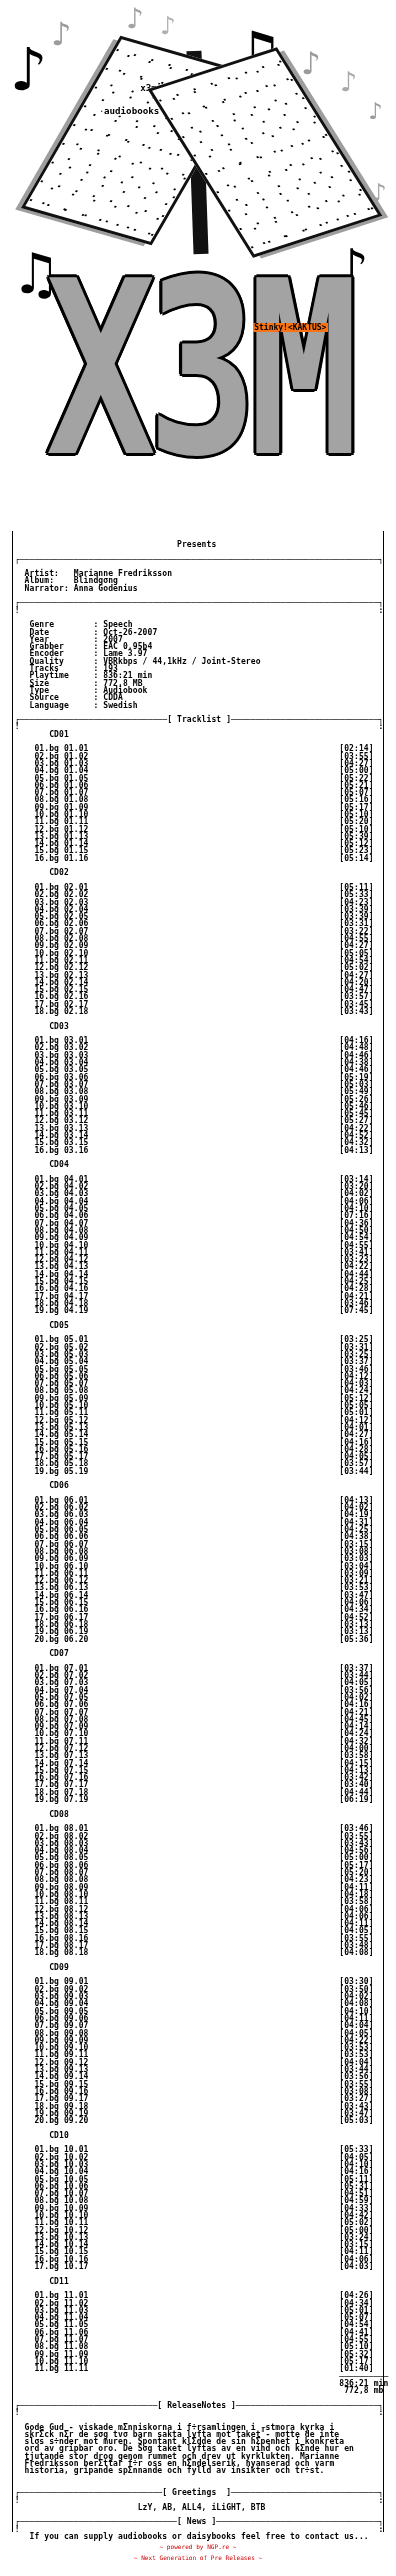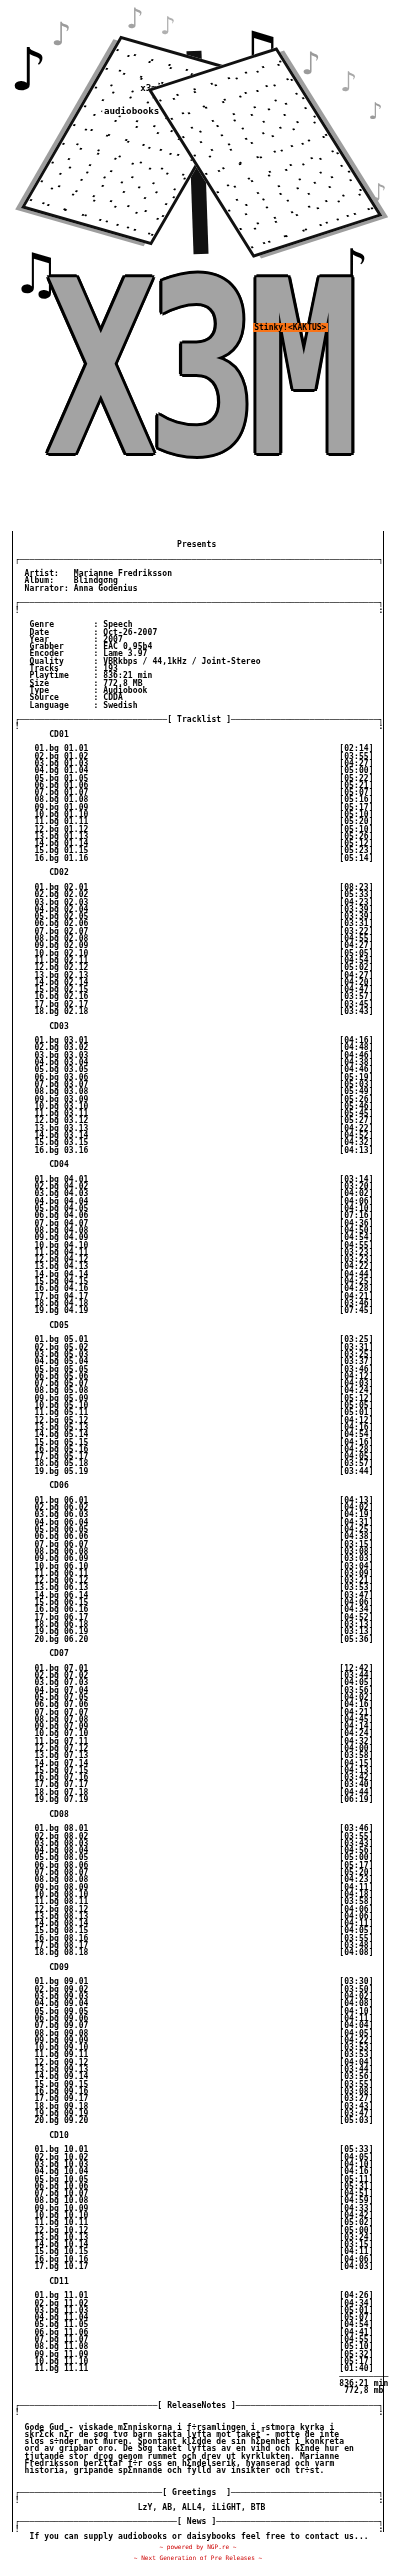--- a/index.html
+++ b/index.html
@@ -121,28 +121,28 @@
       <div class="ln">       03.bg 01.03                                                   [04:27]</div>
       <div class="ln">       04.bg 01.04                                                   [05:00]</div>
       <div class="ln">       05.bg 01.05                                                   [05:22]</div>
       <div class="ln">       06.bg 01.06                                                   [05:21]</div>
       <div class="ln">       07.bg 01.07                                                   [05:07]</div>
       <div class="ln">       08.bg 01.08                                                   [05:16]</div>
       <div class="ln">       09.bg 01.09                                                   [05:17]</div>
       <div class="ln">       10.bg 01.10                                                   [05:10]</div>
       <div class="ln">       11.bg 01.11                                                   [05:20]</div>
       <div class="ln">       12.bg 01.12                                                   [05:10]</div>
-      <div class="ln">       13.bg 01.13                                                   [05:26]</div>
+      <div class="ln">       13.bg 01.13                                                   [05:39]</div>
       <div class="ln">       14.bg 01.14                                                   [05:12]</div>
       <div class="ln">       15.bg 01.15                                                   [05:23]</div>
       <div class="ln">       16.bg 01.16                                                   [05:14]</div>
       <div class="ln"> </div>
       <div class="ln">          CD02</div>
       <div class="ln"> </div>
-      <div class="ln">       01.bg 02.01                                                   [08:23]</div>
+      <div class="ln">       01.bg 02.01                                                   [05:11]</div>
       <div class="ln">       02.bg 02.02                                                   [05:33]</div>
       <div class="ln">       03.bg 02.03                                                   [04:23]</div>
       <div class="ln">       04.bg 02.04                                                   [03:39]</div>
       <div class="ln">       05.bg 02.05                                                   [03:39]</div>
       <div class="ln">       06.bg 02.06                                                   [03:31]</div>
       <div class="ln">       07.bg 02.07                                                   [03:22]</div>
       <div class="ln">       08.bg 02.08                                                   [04:55]</div>
       <div class="ln">       09.bg 02.09                                                   [04:27]</div>
       <div class="ln">       10.bg 02.10                                                   [05:05]</div>
       <div class="ln">       11.bg 02.11                                                   [04:54]</div>
@@ -178,21 +178,21 @@
       <div class="ln">       01.bg 04.01                                                   [03:14]</div>
       <div class="ln">       02.bg 04.02                                                   [03:20]</div>
       <div class="ln">       03.bg 04.03                                                   [04:02]</div>
       <div class="ln">       04.bg 04.04                                                   [04:06]</div>
       <div class="ln">       05.bg 04.05                                                   [04:10]</div>
       <div class="ln">       06.bg 04.06                                                   [07:16]</div>
       <div class="ln">       07.bg 04.07                                                   [04:36]</div>
       <div class="ln">       08.bg 04.08                                                   [04:50]</div>
       <div class="ln">       09.bg 04.09                                                   [04:54]</div>
       <div class="ln">       10.bg 04.10                                                   [04:55]</div>
-      <div class="ln">       11.bg 04.11                                                   [03:23]</div>
+      <div class="ln">       11.bg 04.11                                                   [03:41]</div>
       <div class="ln">       12.bg 04.12                                                   [03:23]</div>
       <div class="ln">       13.bg 04.13                                                   [04:22]</div>
       <div class="ln">       14.bg 04.14                                                   [04:44]</div>
       <div class="ln">       15.bg 04.15                                                   [04:25]</div>
       <div class="ln">       16.bg 04.16                                                   [04:28]</div>
       <div class="ln">       17.bg 04.17                                                   [04:21]</div>
       <div class="ln">       18.bg 04.18                                                   [03:46]</div>
       <div class="ln">       19.bg 04.19                                                   [07:45]</div>
       <div class="ln"> </div>
       <div class="ln">          CD05</div>
@@ -202,22 +202,22 @@
       <div class="ln">       03.bg 05.03                                                   [03:25]</div>
       <div class="ln">       04.bg 05.04                                                   [03:37]</div>
       <div class="ln">       05.bg 05.05                                                   [03:46]</div>
       <div class="ln">       06.bg 05.06                                                   [04:12]</div>
       <div class="ln">       07.bg 05.07                                                   [04:03]</div>
       <div class="ln">       08.bg 05.08                                                   [04:24]</div>
       <div class="ln">       09.bg 05.09                                                   [05:12]</div>
       <div class="ln">       10.bg 05.10                                                   [05:05]</div>
       <div class="ln">       11.bg 05.11                                                   [05:01]</div>
       <div class="ln">       12.bg 05.12                                                   [04:12]</div>
-      <div class="ln">       13.bg 05.13                                                   [04:16]</div>
-      <div class="ln">       14.bg 05.14                                                   [04:54]</div>
+      <div class="ln">       13.bg 05.13                                                   [04:01]</div>
+      <div class="ln">       14.bg 05.14                                                   [04:27]</div>
       <div class="ln">       15.bg 05.15                                                   [04:16]</div>
       <div class="ln">       16.bg 05.16                                                   [04:28]</div>
       <div class="ln">       17.bg 05.17                                                   [04:05]</div>
       <div class="ln">       18.bg 05.18                                                   [03:57]</div>
       <div class="ln">       19.bg 05.19                                                   [03:44]</div>
       <div class="ln"> </div>
       <div class="ln">          CD06</div>
       <div class="ln"> </div>
       <div class="ln">       01.bg 06.01                                                   [04:13]</div>
       <div class="ln">       02.bg 06.02                                                   [04:02]</div>
@@ -235,21 +235,21 @@
       <div class="ln">       14.bg 06.14                                                   [03:47]</div>
       <div class="ln">       15.bg 06.15                                                   [04:06]</div>
       <div class="ln">       16.bg 06.16                                                   [04:34]</div>
       <div class="ln">       17.bg 06.17                                                   [04:52]</div>
       <div class="ln">       18.bg 06.18                                                   [03:13]</div>
       <div class="ln">       19.bg 06.19                                                   [03:13]</div>
       <div class="ln">       20.bg 06.20                                                   [05:36]</div>
       <div class="ln"> </div>
       <div class="ln">          CD07</div>
       <div class="ln"> </div>
-      <div class="ln">       01.bg 07.01                                                   [12:42]</div>
+      <div class="ln">       01.bg 07.01                                                   [03:37]</div>
       <div class="ln">       02.bg 07.02                                                   [03:44]</div>
       <div class="ln">       03.bg 07.03                                                   [04:05]</div>
       <div class="ln">       04.bg 07.04                                                   [03:56]</div>
       <div class="ln">       05.bg 07.05                                                   [04:02]</div>
       <div class="ln">       06.bg 07.06                                                   [04:16]</div>
       <div class="ln">       07.bg 07.07                                                   [04:21]</div>
       <div class="ln">       08.bg 07.08                                                   [04:45]</div>
       <div class="ln">       09.bg 07.09                                                   [04:14]</div>
       <div class="ln">       10.bg 07.10                                                   [04:24]</div>
       <div class="ln">       11.bg 07.11                                                   [04:32]</div>

